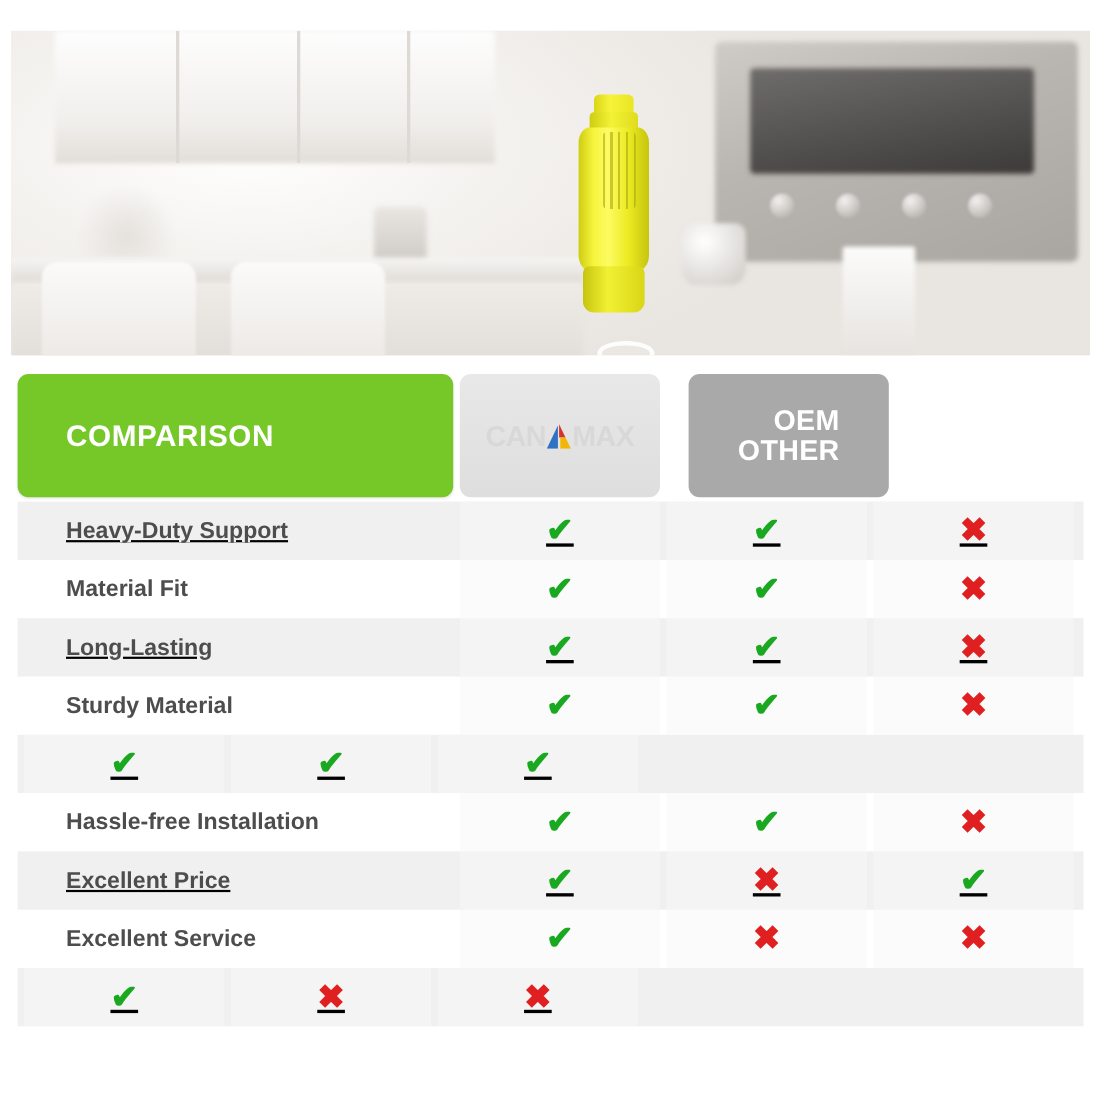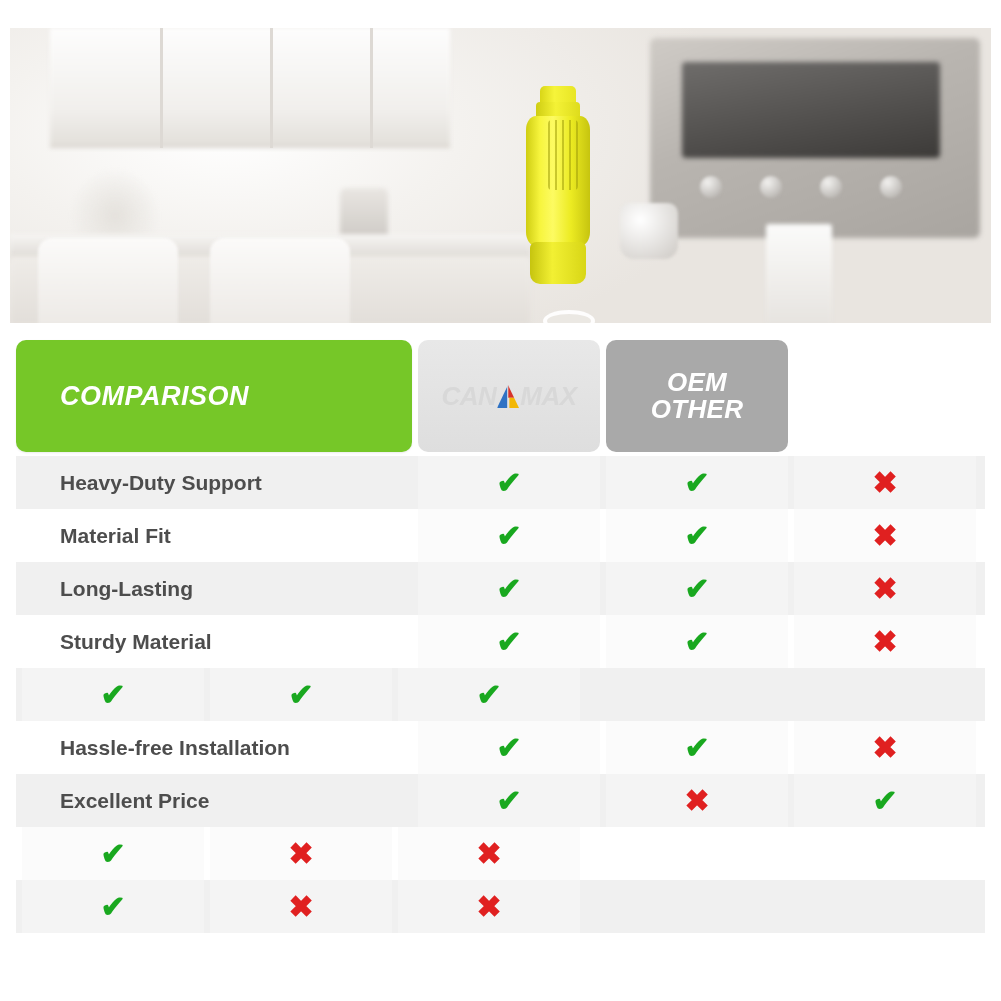--- a/index.html
+++ b/index.html
@@ -148,22 +148,21 @@
   }
   .thead {
     display: flex;
     align-items: stretch;
     gap: 6px;
     height: 112px;
   }
   .th {
     border-radius: 10px;
     display: flex; align-items: center; justify-content: center;
-    text-align: center;
-    font-style: italic;
+    text-align: right;
   }
   .th-comparison {
     width: 396px;
     background: #76c728;
     color: #ffffff;
     justify-content: flex-start;
     padding-left: 44px;
     box-shadow: 0 1px 2px rgba(0,0,0,0.08);
   }
   .th-comparison span {
@@ -171,20 +170,21 @@
   }
   .th-brand {
     width: 182px;
     background: linear-gradient(180deg, #e8e8e8, #dedede);
     color: #ffffff;
   }
   .th-gray {
     width: 182px;
     background: #a9a9a9;
     color: #ffffff;
+    margin-left: 20px;
   }
   .th-gray span {
     font-size: 26px; font-weight: bold; line-height: 1.05;
     letter-spacing: 0.3px;
   }
   .brand-logo {
     font-size: 26px; font-weight: bold; letter-spacing: -0.5px;
     display: flex; align-items: center;
   }
   .brand-logo .g1 { color: #d8d8d8; }
@@ -212,21 +212,21 @@
   .brand-a-mark .tri.yellow {
     border-bottom-color: #f2b705;
     clip-path: polygon(55% 55%, 100% 55%, 100% 100%, 55% 100%);
   }
 
   .tbody { margin-top: 4px; }
   .row {
     display: flex; align-items: center;
     height: 53px;
   }
-  .row.alt { background: #f0f0f0; }
+  .row.alt { background: #f0f0f0; text-decoration: underline; }
   .row .cell-label {
     width: 396px;
     padding-left: 44px;
     font-size: 21px;
     color: #4d4d4d;
     font-weight: bold;
   }
   .row .cell-mark {
     width: 182px;
     margin-left: 6px;
@@ -384,20 +384,21 @@
             <span class="mark check">✔</span>
           </div>
           <div class="cell-mark">
             <span class="mark cross">✖</span>
           </div>
           <div class="cell-mark">
             <span class="mark check">✔</span>
           </div>
         </div>
         <div class="row">
+          <div class="cell-label">Excellent Service</div>
           <div class="cell-mark">
             <span class="mark check">✔</span>
           </div>
           <div class="cell-mark">
             <span class="mark cross">✖</span>
           </div>
           <div class="cell-mark">
             <span class="mark cross">✖</span>
           </div>
         </div>

